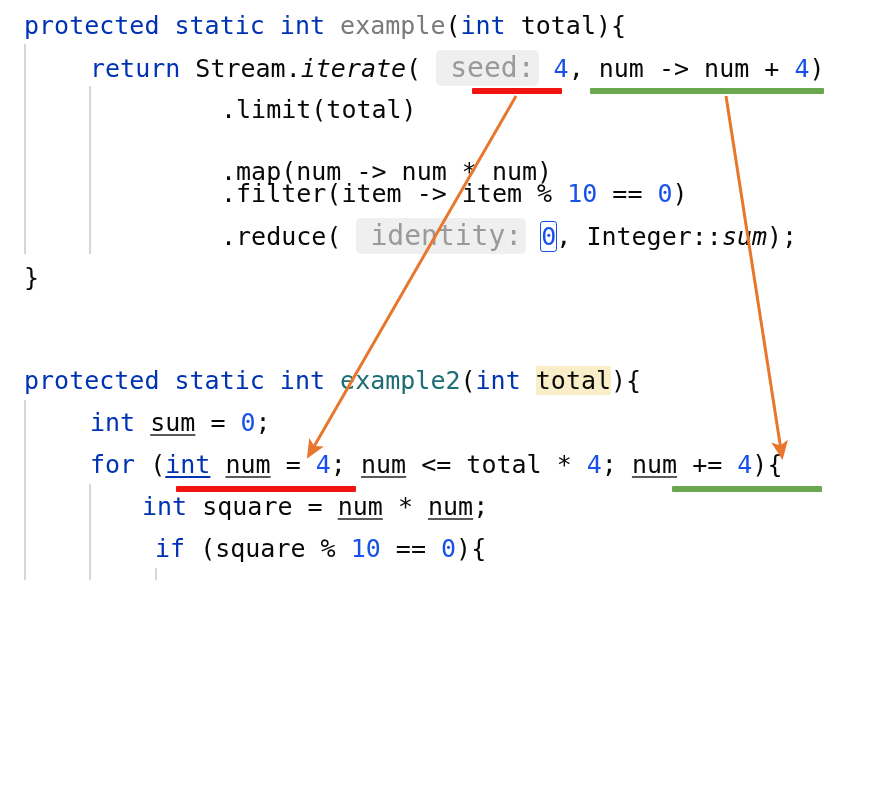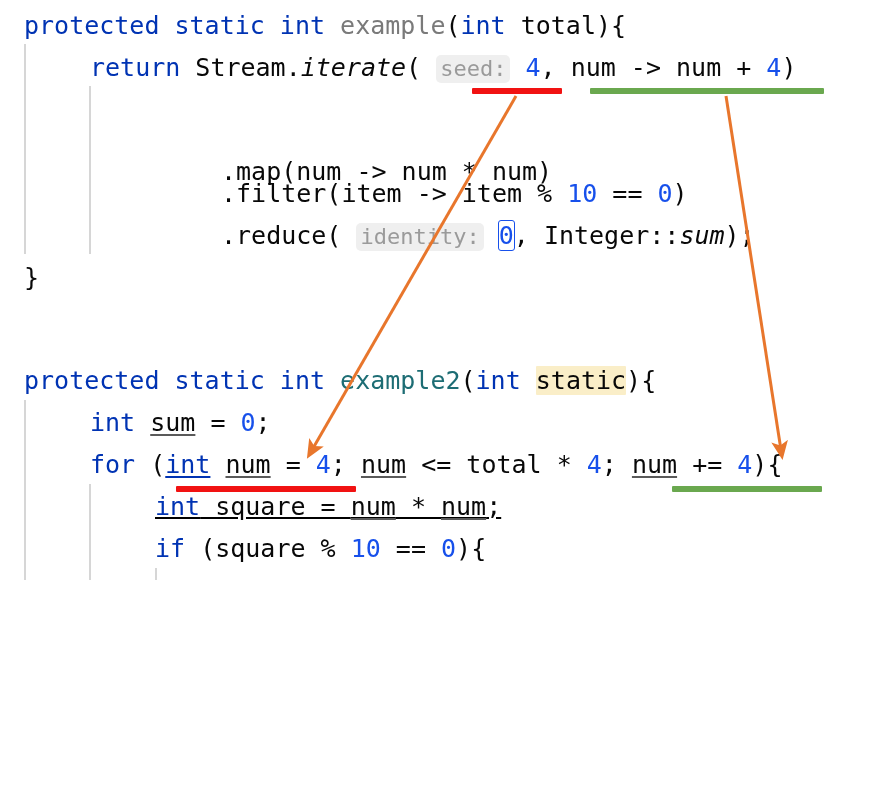--- a/index.html
+++ b/index.html
@@ -44,22 +44,22 @@
   .mdecl2  { color: #1d6d74; }          
   .ital    { font-style: italic; color: #080808; }
   .ul      { text-decoration: underline; text-decoration-color: #5a5a5a;
              text-underline-offset: 3px; text-decoration-thickness: 2px; }
 
   
   .hint {
     color: #9a9a9a;
     background: #efefef;
     border-radius: 5px;
-    padding: 1px 4px 2px 4px;
-    font-size: 22px;
+    padding: 1px 4px 2px 14px;
+    font-size: 28px;
   }
   
   .hl-ident {
     background: #faeec8;
     border-radius: 1px;
   }
   
   .boxed {
     color: #1750eb;
     outline: 1.5px solid #1750eb;
@@ -102,44 +102,45 @@
 
   <div id="code">
 
     
     <div class="line" style="top:5px; left:24px;"><span class="kw">protected static int </span><span class="mdecl">example</span><span class="plain">(</span><span class="kw">int</span><span class="plain"> total){</span></div>
 
     
     <div class="line" style="top:47px; left:90px;"><span class="kw">return</span><span class="plain"> Stream.</span><span class="ital">iterate</span><span class="plain">( </span><span class="hint">seed:</span><span class="plain"> </span><span class="num">4</span><span class="plain">, num -&gt; num + </span><span class="num">4</span><span class="plain">)</span></div>
 
     
+    <div class="line" style="top:89px; left:221px;"><span class="plain">.limit(total)</span></div>
 
     
     <div class="line" style="top:131px; left:221px;margin-top:20px;"><span class="plain">.map(num -&gt; num * num)</span></div>
 
     
     <div class="line" style="top:173px; left:221px;"><span class="plain">.filter(item -&gt; item % </span><span class="num">10</span><span class="plain"> == </span><span class="num">0</span><span class="plain">)</span></div>
 
     
     <div class="line" style="top:215px; left:221px;"><span class="plain">.reduce( </span><span class="hint">identity:</span><span class="plain"> </span><span class="boxed">0</span><span class="plain">, Integer::</span><span class="ital">sum</span><span class="plain">);</span></div>
 
     
     <div class="line" style="top:257px; left:24px;"><span class="plain">}</span></div>
 
     
-    <div class="line" style="top:360px; left:24px;"><span class="kw">protected static int </span><span class="mdecl2">example2</span><span class="plain">(</span><span class="kw">int</span><span class="plain"> </span><span class="hl-ident plain">static</span><span class="plain">){</span></div>
+    <div class="line" style="top:360px; left:24px;"><span class="kw">protected static int </span><span class="mdecl2">example2</span><span class="plain">(</span><span class="kw">int</span><span class="plain"> </span><span class="hl-ident plain">total</span><span class="plain">){</span></div>
 
     
     <div class="line" style="top:402px; left:90px;"><span class="kw">int</span><span class="plain"> </span><span class="plain ul">sum</span><span class="plain"> = </span><span class="num">0</span><span class="plain">;</span></div>
 
     
     <div class="line" style="top:444px; left:90px;"><span class="kw">for</span><span class="plain"> (</span><span class="kw" style="text-decoration:underline;text-decoration-color:#0033b3;text-underline-offset:3px;text-decoration-thickness:2px;">int</span><span class="plain"> </span><span class="plain ul">num</span><span class="plain"> = </span><span class="num">4</span><span class="plain">; </span><span class="plain ul">num</span><span class="plain"> &lt;= total * </span><span class="num">4</span><span class="plain">; </span><span class="plain ul">num</span><span class="plain"> += </span><span class="num">4</span><span class="plain">){</span></div>
 
     
-    <div class="line" style="top:486px; left:155px;text-decoration:underline;"><span class="kw">int</span><span class="plain"> square = </span><span class="plain ul">num</span><span class="plain"> * </span><span class="plain ul">num</span><span class="plain">;</span></div>
+    <div class="line" style="top:486px; left:142px;"><span class="kw">int</span><span class="plain"> square = </span><span class="plain ul">num</span><span class="plain"> * </span><span class="plain ul">num</span><span class="plain">;</span></div>
 
     
     <div class="line" style="top:528px; left:155px;"><span class="kw">if</span><span class="plain"> (square % </span><span class="num">10</span><span class="plain"> == </span><span class="num">0</span><span class="plain">){</span></div>
 
     
 
     
     <div class="line" style="top:612px; left:155px;"><span class="plain">}</span></div>
 
     

